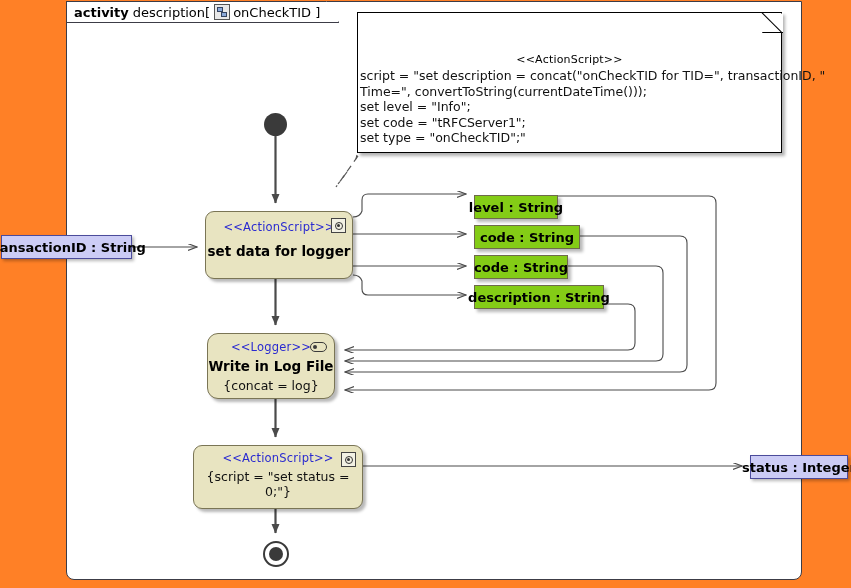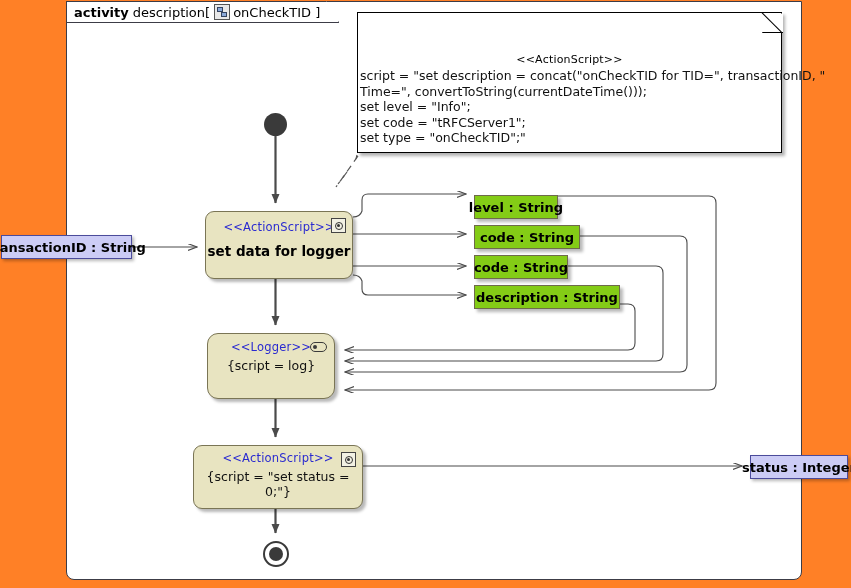--- a/index.html
+++ b/index.html
@@ -203,21 +203,21 @@
     font-weight: bold;
     color: #000;
     display: flex;
     align-items: center;
     justify-content: center;
     white-space: nowrap;
   }
   #pin-level { left: 474px; top: 195px; width: 84px; height: 24px; }
   #pin-code  { left: 474px; top: 225px; width: 106px; height: 24px; }
   #pin-type  { left: 474px; top: 255px; width: 94px; height: 24px; }
-  #pin-desc  { left: 474px; top: 285px; width: 146px; height: 24px; }
+  #pin-desc  { left: 474px; top: 285px; width: 130px; height: 24px; }
 
   .param {
     background: #ccccf5;
     border: 1px solid #4b4b9b;
     box-sizing: border-box;
     box-shadow: 2px 2px 3px rgba(0,0,0,0.28);
     font-size: 13px;
     font-weight: bold;
     color: #000;
     display: flex;
@@ -353,21 +353,22 @@
   <div id="end-node-inner" class="abs"></div>
 
   <div id="node-setdata" class="abs action-node">
     <div class="stereo">&lt;&lt;ActionScript&gt;&gt;</div>
     <div class="nodename">set data for logger</div>
     <span class="icon-script"></span>
   </div>
 
   <div id="node-logger" class="abs action-node">
     <div class="stereo">&lt;&lt;Logger&gt;&gt;</div>
-    <div class="nodeprop">{script = log}</div>
+    <div class="nodename">Write in Log File</div>
+    <div class="nodeprop">{concat = log}</div>
     <span class="icon-logger"></span>
   </div>
 
   <div id="node-return" class="abs action-node">
     <div class="stereo">&lt;&lt;ActionScript&gt;&gt;</div>
     <div class="nodeprop">{script = "set status = 0;"}</div>
     <span class="icon-script"></span>
   </div>
 
   <div id="pin-level" class="abs pin">level : String</div>

